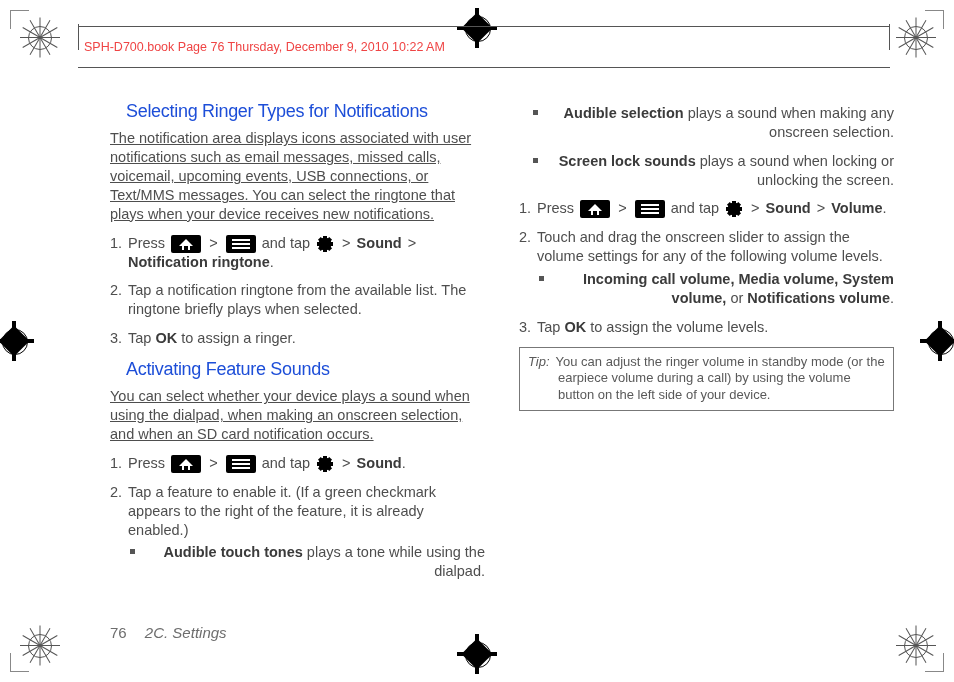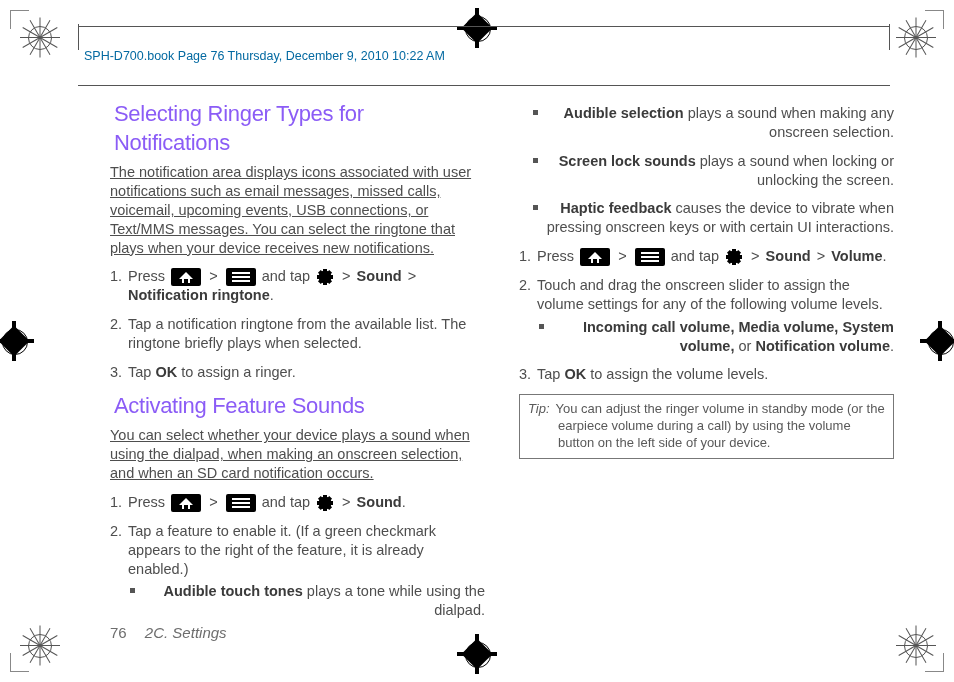--- a/index.html
+++ b/index.html
@@ -58,22 +58,22 @@
   .cm-top   { left: 457px; top: 8px; }
   .cm-bot   { left: 457px; bottom: 8px; }
 
   .header-bar {
     position: absolute;
     top: 26px; left: 78px;
     width: 800px; height: 20px;
     border-top: 0.5px solid #555;
     border-bottom: 0.5px solid #555;
     font-size: 12.5px;
-    color: #0369a1;
-    padding: 19px 6px;
+    color: #ef4444;
+    padding: 10px 6px;
     display: flex; align-items: center;
   }
   .header-tick-l, .header-tick-r {
     position: absolute; width: 1px; height: 26px; background: #555; top: -3px;
   }
   .header-tick-l { left: 0; }
   .header-tick-r { right: 0; }
 
   .page {
     position: absolute;
@@ -82,24 +82,24 @@
     right: 60px;
     bottom: 70px;
     display: flex;
     gap: 34px;
   }
   .col {
     flex: 1 1 0;
     min-width: 0;
   }
   .h-sub {
-    color: #8b5cf6;
-    font-size: 22px;
+    color: #1d4ed8;
+    font-size: 18px;
     letter-spacing: -0.3px;
-    margin: 0 0 6px 4px;
+    margin: 0 0 6px 16px;
   }
   .h-sec {
     color: #6f6f6f;
     font-style: italic;
     font-weight: 400;
     font-size: 20px;
     letter-spacing: -0.3px;
     margin: 10px 0 8px 0;
   }
   p { margin: 0 0 10px 0; text-decoration: underline; }
@@ -324,23 +324,20 @@
   </div>
 
   <div class="col">
     <ul class="bullets" style="padding-left:26px">
       <li>
         <span class="b">Audible selection</span><span> plays a sound when making any onscreen selection.</span>
       </li>
       <li>
         <span class="b">Screen lock sounds</span><span> plays a sound when locking or unlocking the screen.</span>
       </li>
-      <li>
-        <span class="b">Haptic feedback</span><span> causes the device to vibrate when pressing onscreen keys or with certain UI interactions.</span>
-      </li>
     </ul>
 
 
     <ol class="steps">
       <li>
         <span class="num">1.</span>
         <span>Press </span>
         <span class="icon icon-home"></span>
         <span class="gt">&gt;</span>
         <span class="icon icon-menu"></span>
@@ -349,21 +346,21 @@
         <span class="gt">&gt;</span>
         <span class="b">Sound</span>
         <span class="gt">&gt;</span>
         <span class="b">Volume</span>.
       </li>
       <li>
         <span class="num">2.</span>
         <span>Touch and drag the onscreen slider to assign the volume settings for any of the following volume levels.</span>
         <ul class="bullets">
           <li>
-            <span class="b">Incoming call volume, Media volume, System volume,</span><span> or </span><span class="b">Notification volume</span>.
+            <span class="b">Incoming call volume, Media volume, System volume,</span><span> or </span><span class="b">Notifications volume</span>.
           </li>
         </ul>
       </li>
       <li>
         <span class="num">3.</span>
         <span>Tap </span><span class="b">OK</span><span> to assign the volume levels.</span>
       </li>
     </ol>
 
     <div class="tip-box">

